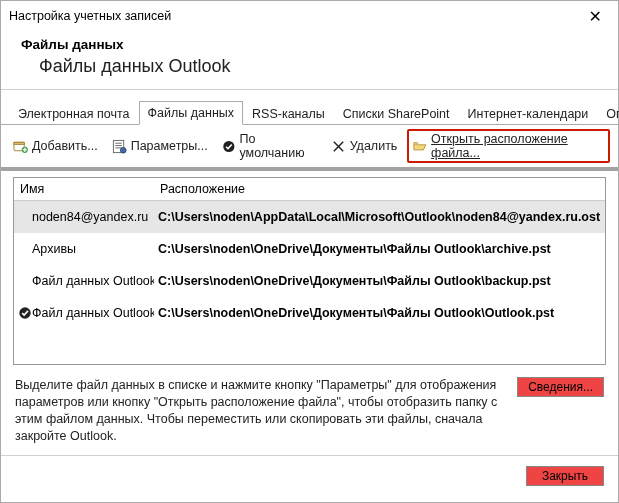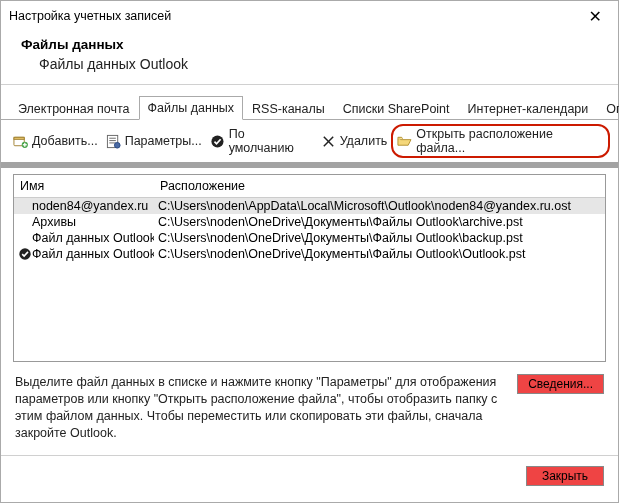--- a/index.html
+++ b/index.html
@@ -12,21 +12,21 @@
     width: 619px;
     height: 503px;
     overflow: hidden;
   }
   .window { width: 619px; height: 503px; border: 1px solid #aaa; display: flex; flex-direction: column; }
   .titlebar { display: flex; align-items: center; height: 30px; padding: 0 8px; }
   .titlebar-title { flex: 1; font-size: 12.5px; }
   .close-x { font-size: 16px; font-family: sans-serif; padding: 0 8px; cursor: default; }
   .header-block { padding: 6px 12px 10px 20px; }
   .header-title { font-size: 13.5px; font-weight: bold; margin-bottom: 4px; }
-  .header-sub { padding-left: 18px; font-size: 14px; color: #222; }
+  .header-sub { padding-left: 18px; font-size: 18px; color: #222; }
   .divider { height: 1px; background: #d0d0d0; margin: 2px 0 0 0; }
   .tabs-wrap { display: flex; align-items: flex-end; padding: 10px 4px 0 8px; border-bottom: 1px solid #aaa; position: relative; }
   .tab {
     padding: 4px 8px 4px 8px;
     border: 1px solid transparent;
     border-bottom: none;
     margin-right: 0px;
     font-size: 12.5px;
     color: #222;
     cursor: default;
@@ -35,33 +35,34 @@
     white-space: nowrap;
   }
   .tab.active {
     background: #fff;
     border-color: #aaa;
     border-bottom: 1px solid #fff;
   }
   .toolbar {
     display: flex; align-items: center;
     padding: 4px 8px 4px 8px;
-    border-bottom: 6px solid #a3a3a3;
+    gap: 6px;
+    border-bottom: 4px solid #a3a3a3;
   }
   .tbtn { display: flex; align-items: center; gap: 4px; padding: 2px 4px; font-size: 12.5px; color: #222; }
-  .tbtn.highlight { border: 2px solid #cc1a00; padding: 1px 4px; border-radius: 12px; }
+  .tbtn.highlight { border: 2px solid #cc1a00; padding: 1px 4px; border-radius: 2px; text-decoration: underline; }
   .icon { width: 15px; height: 15px; display: inline-block; }
   .list-area { border: 1px solid #999; margin: 6px 12px 2px 12px; height: 188px; background: #fff; display: flex; flex-direction: column; }
   .list-header { display: flex; border-bottom: 1px solid #ccc; font-size: 12.5px; }
   .col-name { width: 140px; padding: 4px 6px; }
   .col-loc { flex: 1; padding: 4px 6px; }
   .list-rows { flex: 1; overflow: auto; }
   .row { display: flex; font-size: 12.5px; align-items: center; }
   .row .cell-name { width: 140px; padding: 1px 2px 1px 4px; display: flex; align-items: center; overflow: hidden; white-space: nowrap; }
-  .row .cell-loc { flex: 1; padding: 1px 4px; white-space: nowrap; overflow: hidden; }
+  .row .cell-loc { flex: 1; padding: 9px 4px; white-space: nowrap; overflow: hidden; font-weight: bold; }
   .row.selected { background: #e6e6e6; }
   .check-icon { width: 14px; height: 14px; flex: none; }
   .check-placeholder { width: 14px; height: 14px; flex: none; }
   .help-block { display: flex; padding: 10px 14px 4px 14px; align-items: flex-start; gap: 15px; }
   .help-text { flex: 1; font-size: 12.5px; line-height: 1.35; color: #222; }
   .sved-btn, .close-btn {
     font-size: 12px;
     padding: 2px 10px;
     border: 1px solid #888;
     background: #ef4444;

